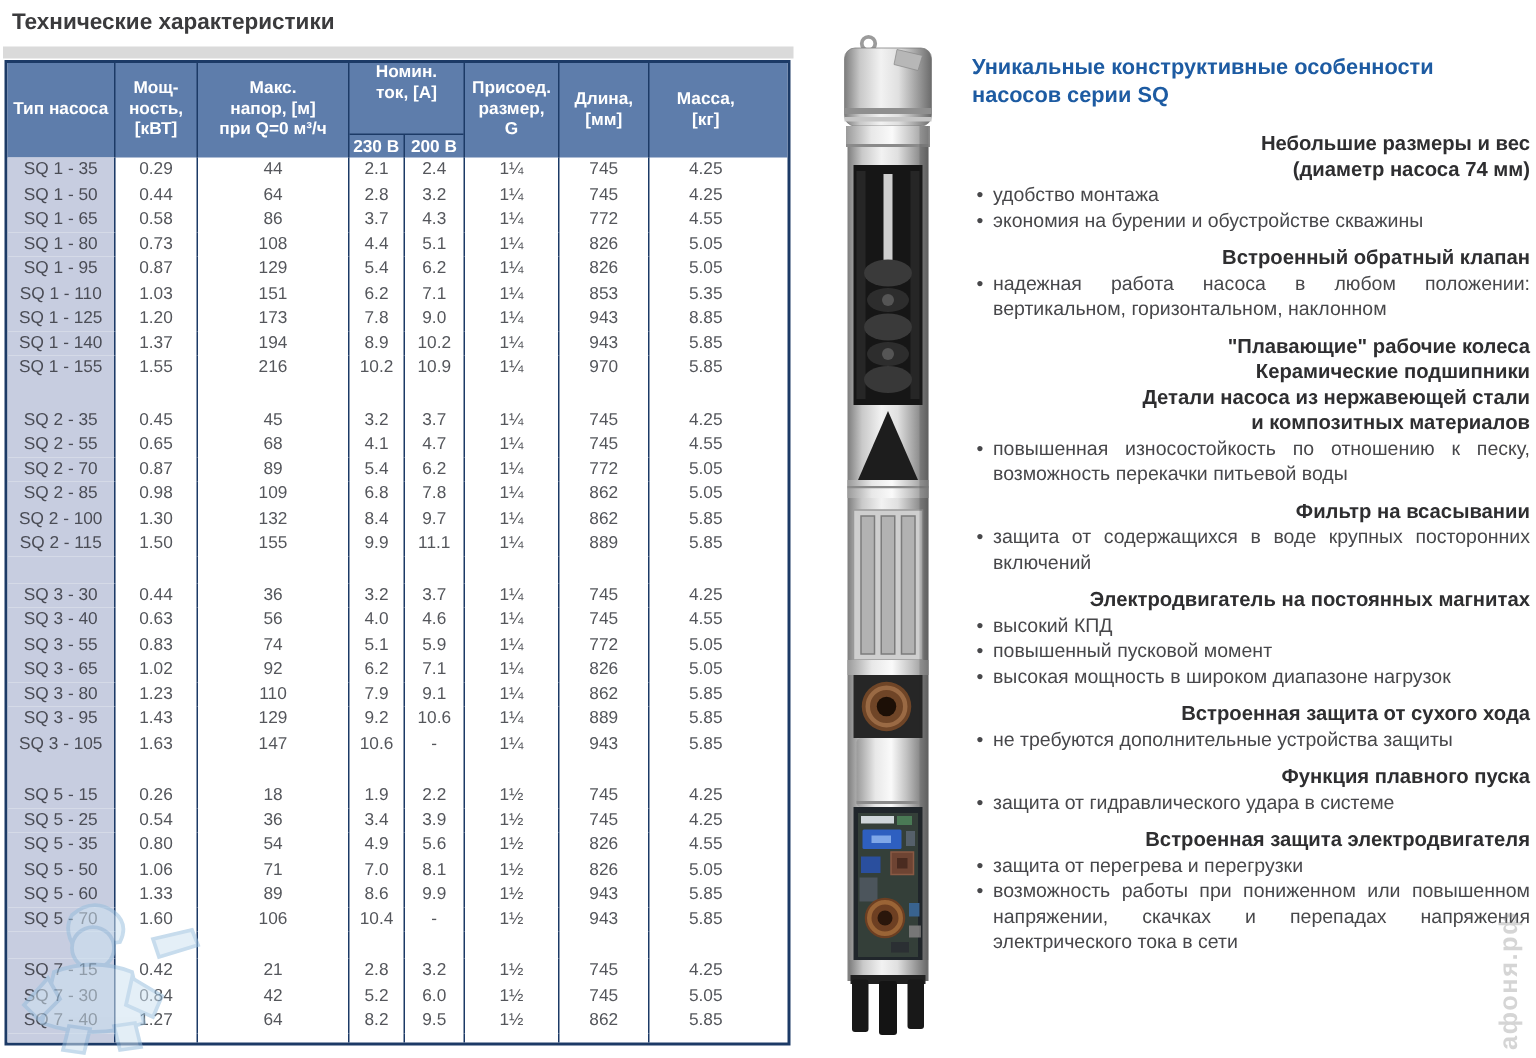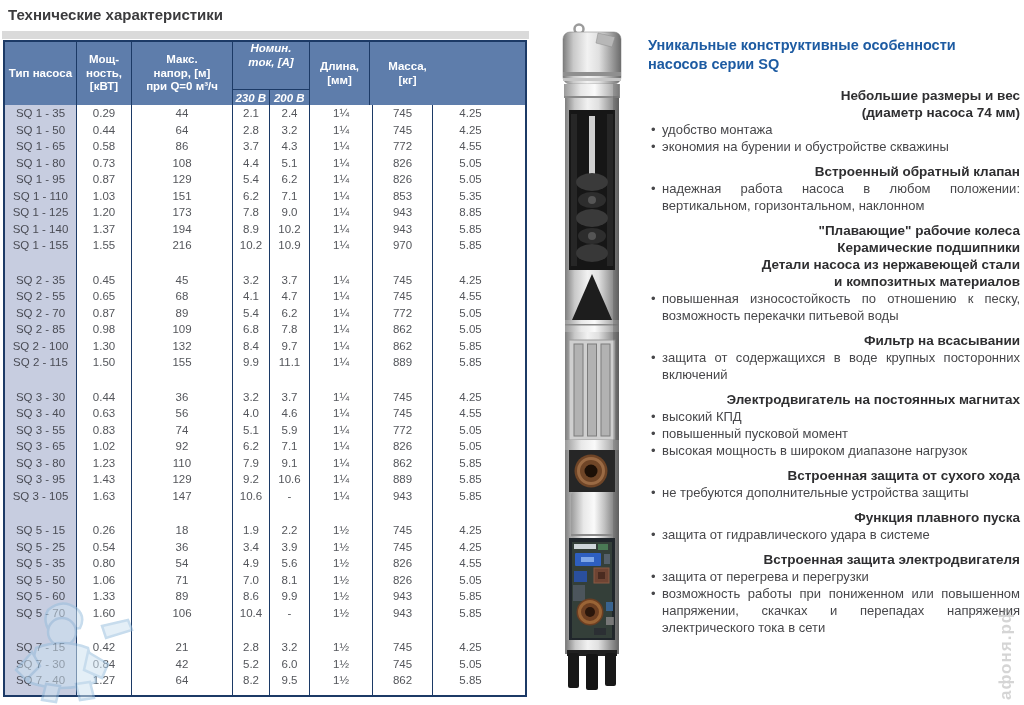--- a/index.html
+++ b/index.html
@@ -13,21 +13,21 @@
   
   .spec-table { position:absolute; left:3px; top:40px; width:524px; border:2px solid #1c3a66; background:#fff; }
   .trow { display:flex; }
   .c0{width:72px;} .c1{width:55px;} .c2{width:101px;} .c3{width:37px;} .c4{width:40px;}
   .c5{width:63px;} .c6{width:60px;} .c7{width:75px;}
   .thead { display:flex; height:63px; background:#5e7dab; }
   .th { color:#fff; font-weight:bold; font-size:11.5px; line-height:1.18; text-align:center;
         display:flex; align-items:center; justify-content:center; white-space:pre-line;
         border-right:1px solid #1c3a66; }
   .th:last-child { border-right:none; }
-  .th-group { display:flex; flex-direction:column; border-right:1px solid #1c3a66;font-style:italic; }
+  .th-group { display:flex; flex-direction:column; border-right:1px solid #1c3a66; }
   .th-group-label { flex:1; color:#fff; font-weight:bold; font-size:11.5px; line-height:1.18;
         display:flex; align-items:center; justify-content:center; text-align:center; white-space:pre-line; }
   .th-subrow { display:flex; height:19px; border-top:1px solid #1c3a66;margin-top:20px; }
   .th-sub { color:#fff; font-weight:bold; font-size:11.5px; display:flex; align-items:center; justify-content:center; }
   .th-sub:first-child { border-right:1px solid #1c3a66; }
   .td { font-size:11.5px; color:#54565b; text-align:center; line-height:16.5px; height:16.5px;
         border-right:1px solid #1c3a66; overflow:hidden; }
   .td:last-child { border-right:none; }
   .td.typecell { background:#c7cde0; color:#4a4c55; }
   .spacer .td { height:18px; }
@@ -70,20 +70,23 @@
 напор, [м]
 при Q=0 м³/ч</div>
         <div class="th-group" style="width: 77px;">
           <div class="th-group-label">Номин.
 ток, [А]</div>
           <div class="th-subrow">
             <div class="th-sub c3">230 В</div>
             <div class="th-sub c4">200 В</div>
           </div>
         </div>
+        <div class="th c5">Присоед.
+размер,
+G</div>
         <div class="th c6">Длина,
 [мм]</div>
         <div class="th c7">Масса,
 [кг]</div>
       </div>
     <div id="tbody">
         <div class="trow">
           <div class="td c0 typecell">SQ 1 - 35</div>
           <div class="td c1">0.29</div>
           <div class="td c2">44</div>

